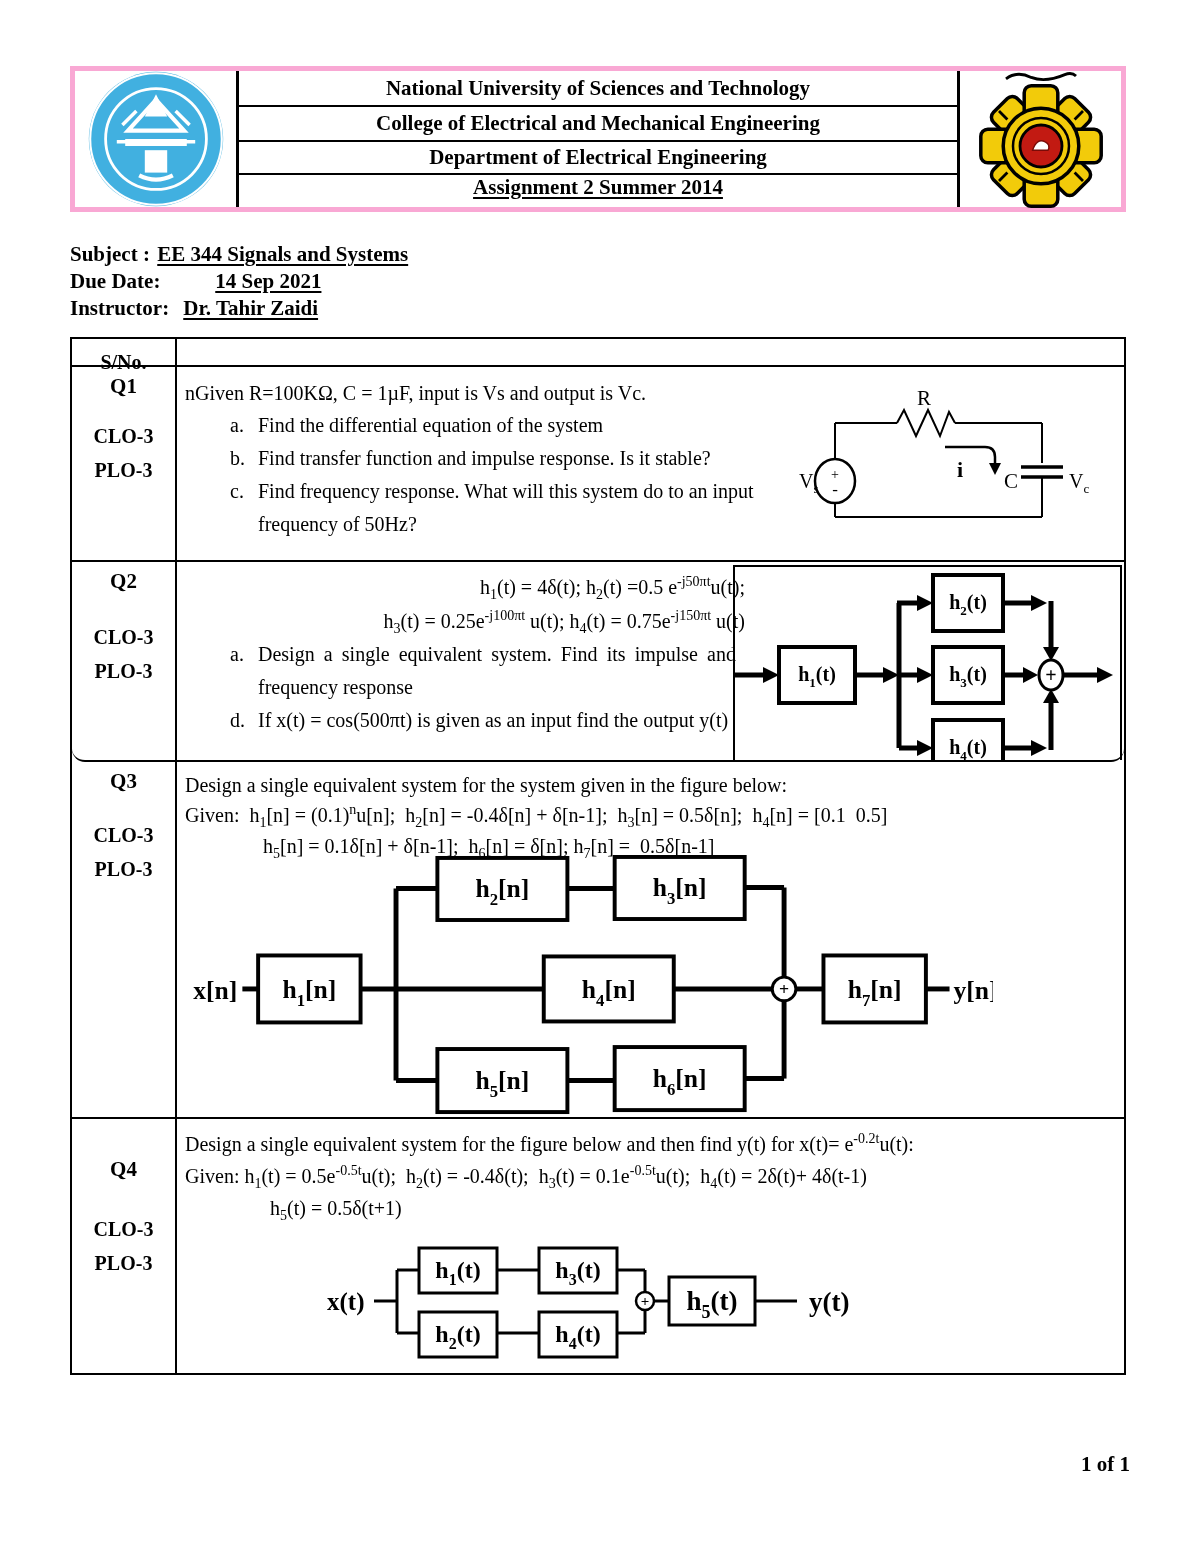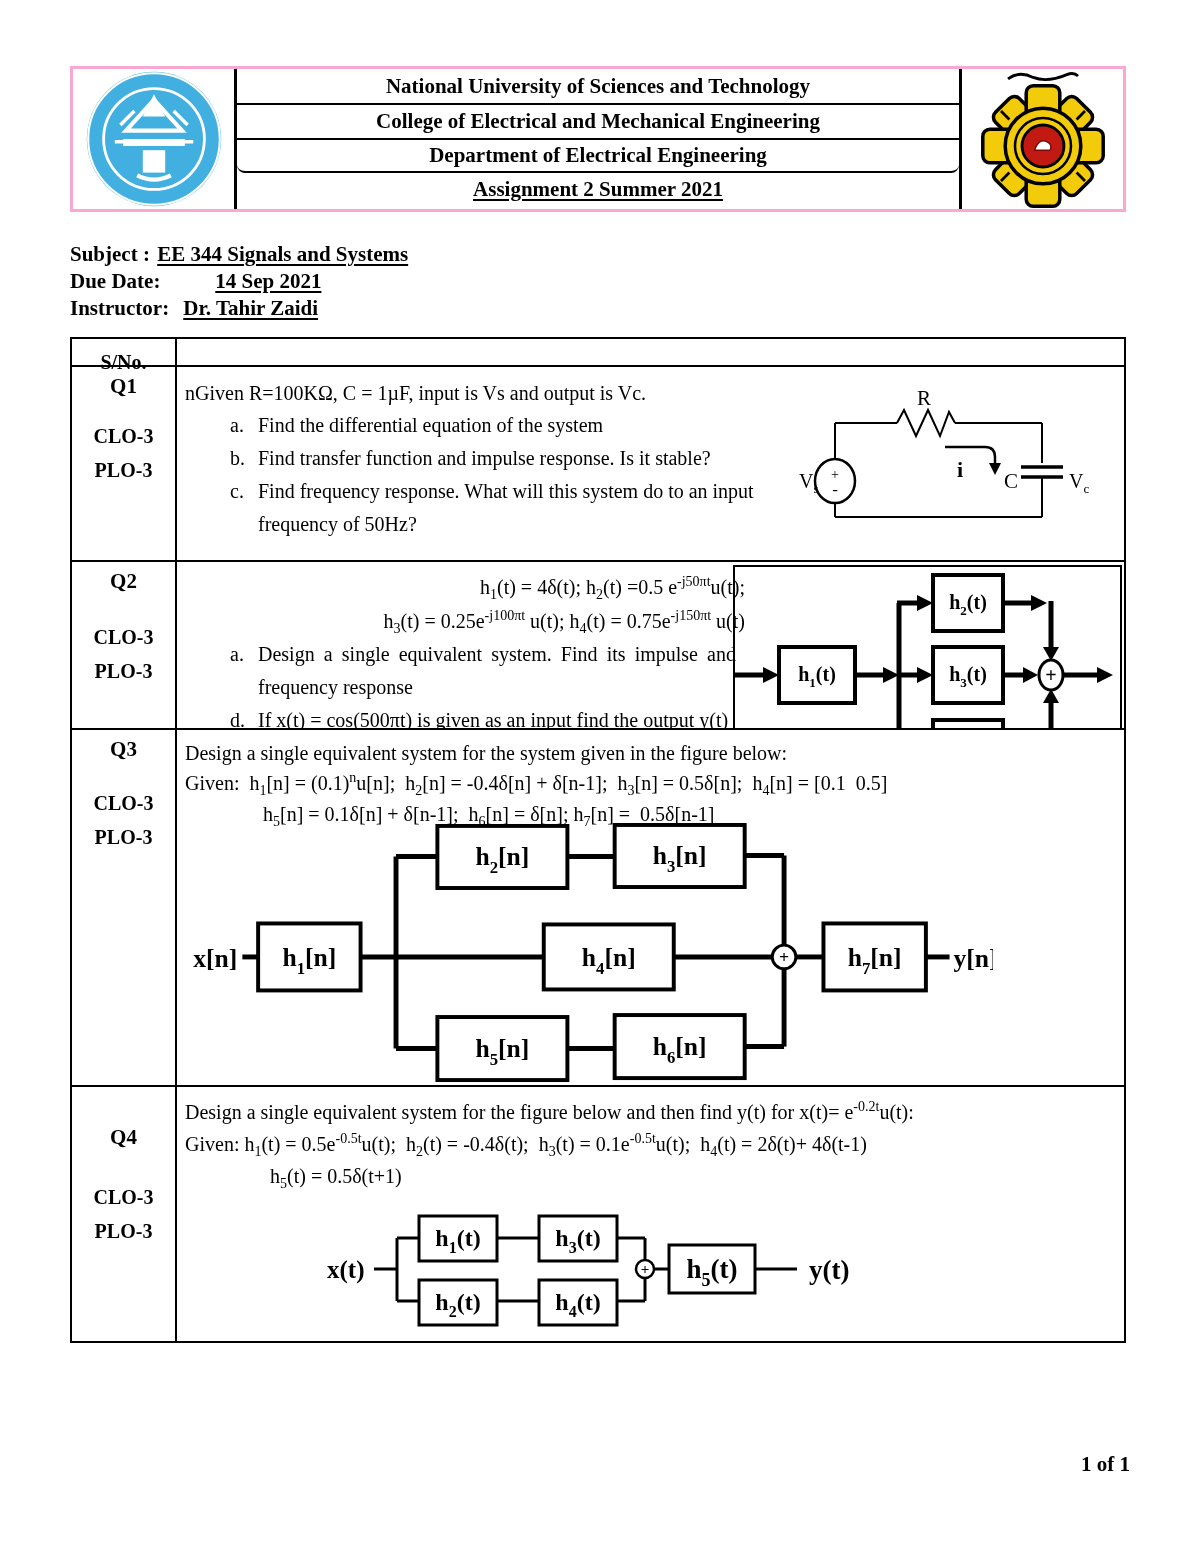--- a/index.html
+++ b/index.html
@@ -1,44 +1,44 @@
 <!DOCTYPE html>
 <html><head>
 <meta charset="utf-8">
 <style>
   html,body{margin:0;padding:0;background:#fff;}
   .page{position:relative;width:1200px;height:1553px;background:#fff;color:#000;
         font-family:"Liberation Serif", serif;overflow:hidden;}
 
   
   .header-table{position:absolute;left:70px;top:66px;width:1056px;height:146px;
-    border:3px solid #f9a8d4;display:flex;box-sizing:border-box;justify-content:flex-end;}
+    border:5px solid #f9a8d4;display:flex;box-sizing:border-box;justify-content:flex-end;}
   .header-left{width:164px;border-right:3px solid #000;display:flex;align-items:center;justify-content:center;box-sizing:border-box;}
   .header-center{flex:1;border-right:3px solid #000;display:flex;flex-direction:column;box-sizing:border-box;}
   .header-right{width:161px;display:flex;align-items:center;justify-content:center;box-sizing:border-box;}
   .hrow{border-bottom:2px solid #000;display:flex;align-items:center;justify-content:center;
         font-weight:bold;font-size:21px;box-sizing:border-box;}
-  .hrow1{height:36px;} .hrow2{height:35px;} .hrow3{height:33px;border-radius:8px;}
+  .hrow1{height:36px;} .hrow2{height:35px;} .hrow3{height:33px;}
   .hrow4{flex:1;border-bottom:none;align-items:flex-end;padding-bottom:7px;}
   .hrow4 .utitle{text-decoration:underline;text-underline-offset:3px;text-decoration-thickness:2px;}
 
   
   .meta{position:absolute;left:70px;top:241px;font-size:21px;font-weight:bold;line-height:27px;}
   .mlabel{display:inline-block;}
   .mvalue{text-decoration:underline;text-underline-offset:3px;text-decoration-thickness:2px;}
   .w-subject{width:82px;} .w-due{width:140px;} .w-instr{width:108px;}
 
   
   .main-table{position:absolute;left:70px;top:337px;width:1056px;border:2px solid #000;box-sizing:border-box;}
   .trow{display:flex;border-bottom:2px solid #000;box-sizing:border-box;}
   .trow:last-child{border-bottom:none;}
   .cell-sno{width:105px;border-right:2px solid #000;box-sizing:border-box;
             text-align:center;font-weight:bold;font-size:20px;flex-shrink:0;}
   .cell-body{flex:1;position:relative;padding:6px 10px 0 8px;font-size:20px;box-sizing:border-box;overflow:hidden;}
-  .r-head{height:28px;} .r-q1{height:195px;} .r-q2{height:168px;} .r-q3{height:357px;} .r-q4{height:254px;}
+  .r-head{height:28px;} .r-q1{height:195px;} .r-q2{height:200px;border-radius:13px;} .r-q3{height:357px;} .r-q4{height:254px;}
   .snohead{padding-top:12px;}
   .qid{margin-top:7px;font-size:21px;}
   .clo{margin-top:26px;} .plo{margin-top:11px;}
   .qid-lower{margin-top:38px;} .clo-lower{margin-top:36px;}
 
   .intro{line-height:32px;white-space:pre-wrap;}
   .qitem{display:flex;line-height:33px;}
   .marker{width:28px;margin-left:45px;flex-shrink:0;}
   .itext{white-space:pre-wrap;}
   .q1-itext{max-width:512px;}
@@ -75,21 +75,21 @@
         <rect x="28" y="50" width="44" height="5" fill="#fff"></rect>
         <rect x="42" y="58" width="16" height="16" fill="#fff"></rect>
         <path d="M38 76 Q50 82 62 76" stroke="#fff" stroke-width="3" fill="none"></path>
       </svg>
     </div>
     <div class="header-center">
       <div class="hrow hrow1">National University of Sciences and Technology</div>
       <div class="hrow hrow2">College of Electrical and Mechanical Engineering</div>
       <div class="hrow hrow3">Department of Electrical Engineering</div>
       <div class="hrow hrow4">
-        <span class="utitle">Assignment 2 Summer 2021</span>
+        <span class="utitle">Assignment 2 Summer 2014</span>
       </div>
     </div>
     <div class="header-right">
       <svg width="142" height="140" viewBox="0 0 100 100">
         <path d="M25 7 q8 -6 18 -1 q10 4 24 -2 q5 -2 8 1" stroke="#000" stroke-width="2" fill="none"></path>
         <g fill="#f2cb0a" stroke="#000" stroke-width="2.5">
           <g transform="rotate(45 50 55)">
             <rect x="38" y="14" width="24" height="82" rx="5"></rect>
             <rect x="9" y="43" width="82" height="24" rx="5"></rect>
           </g>

